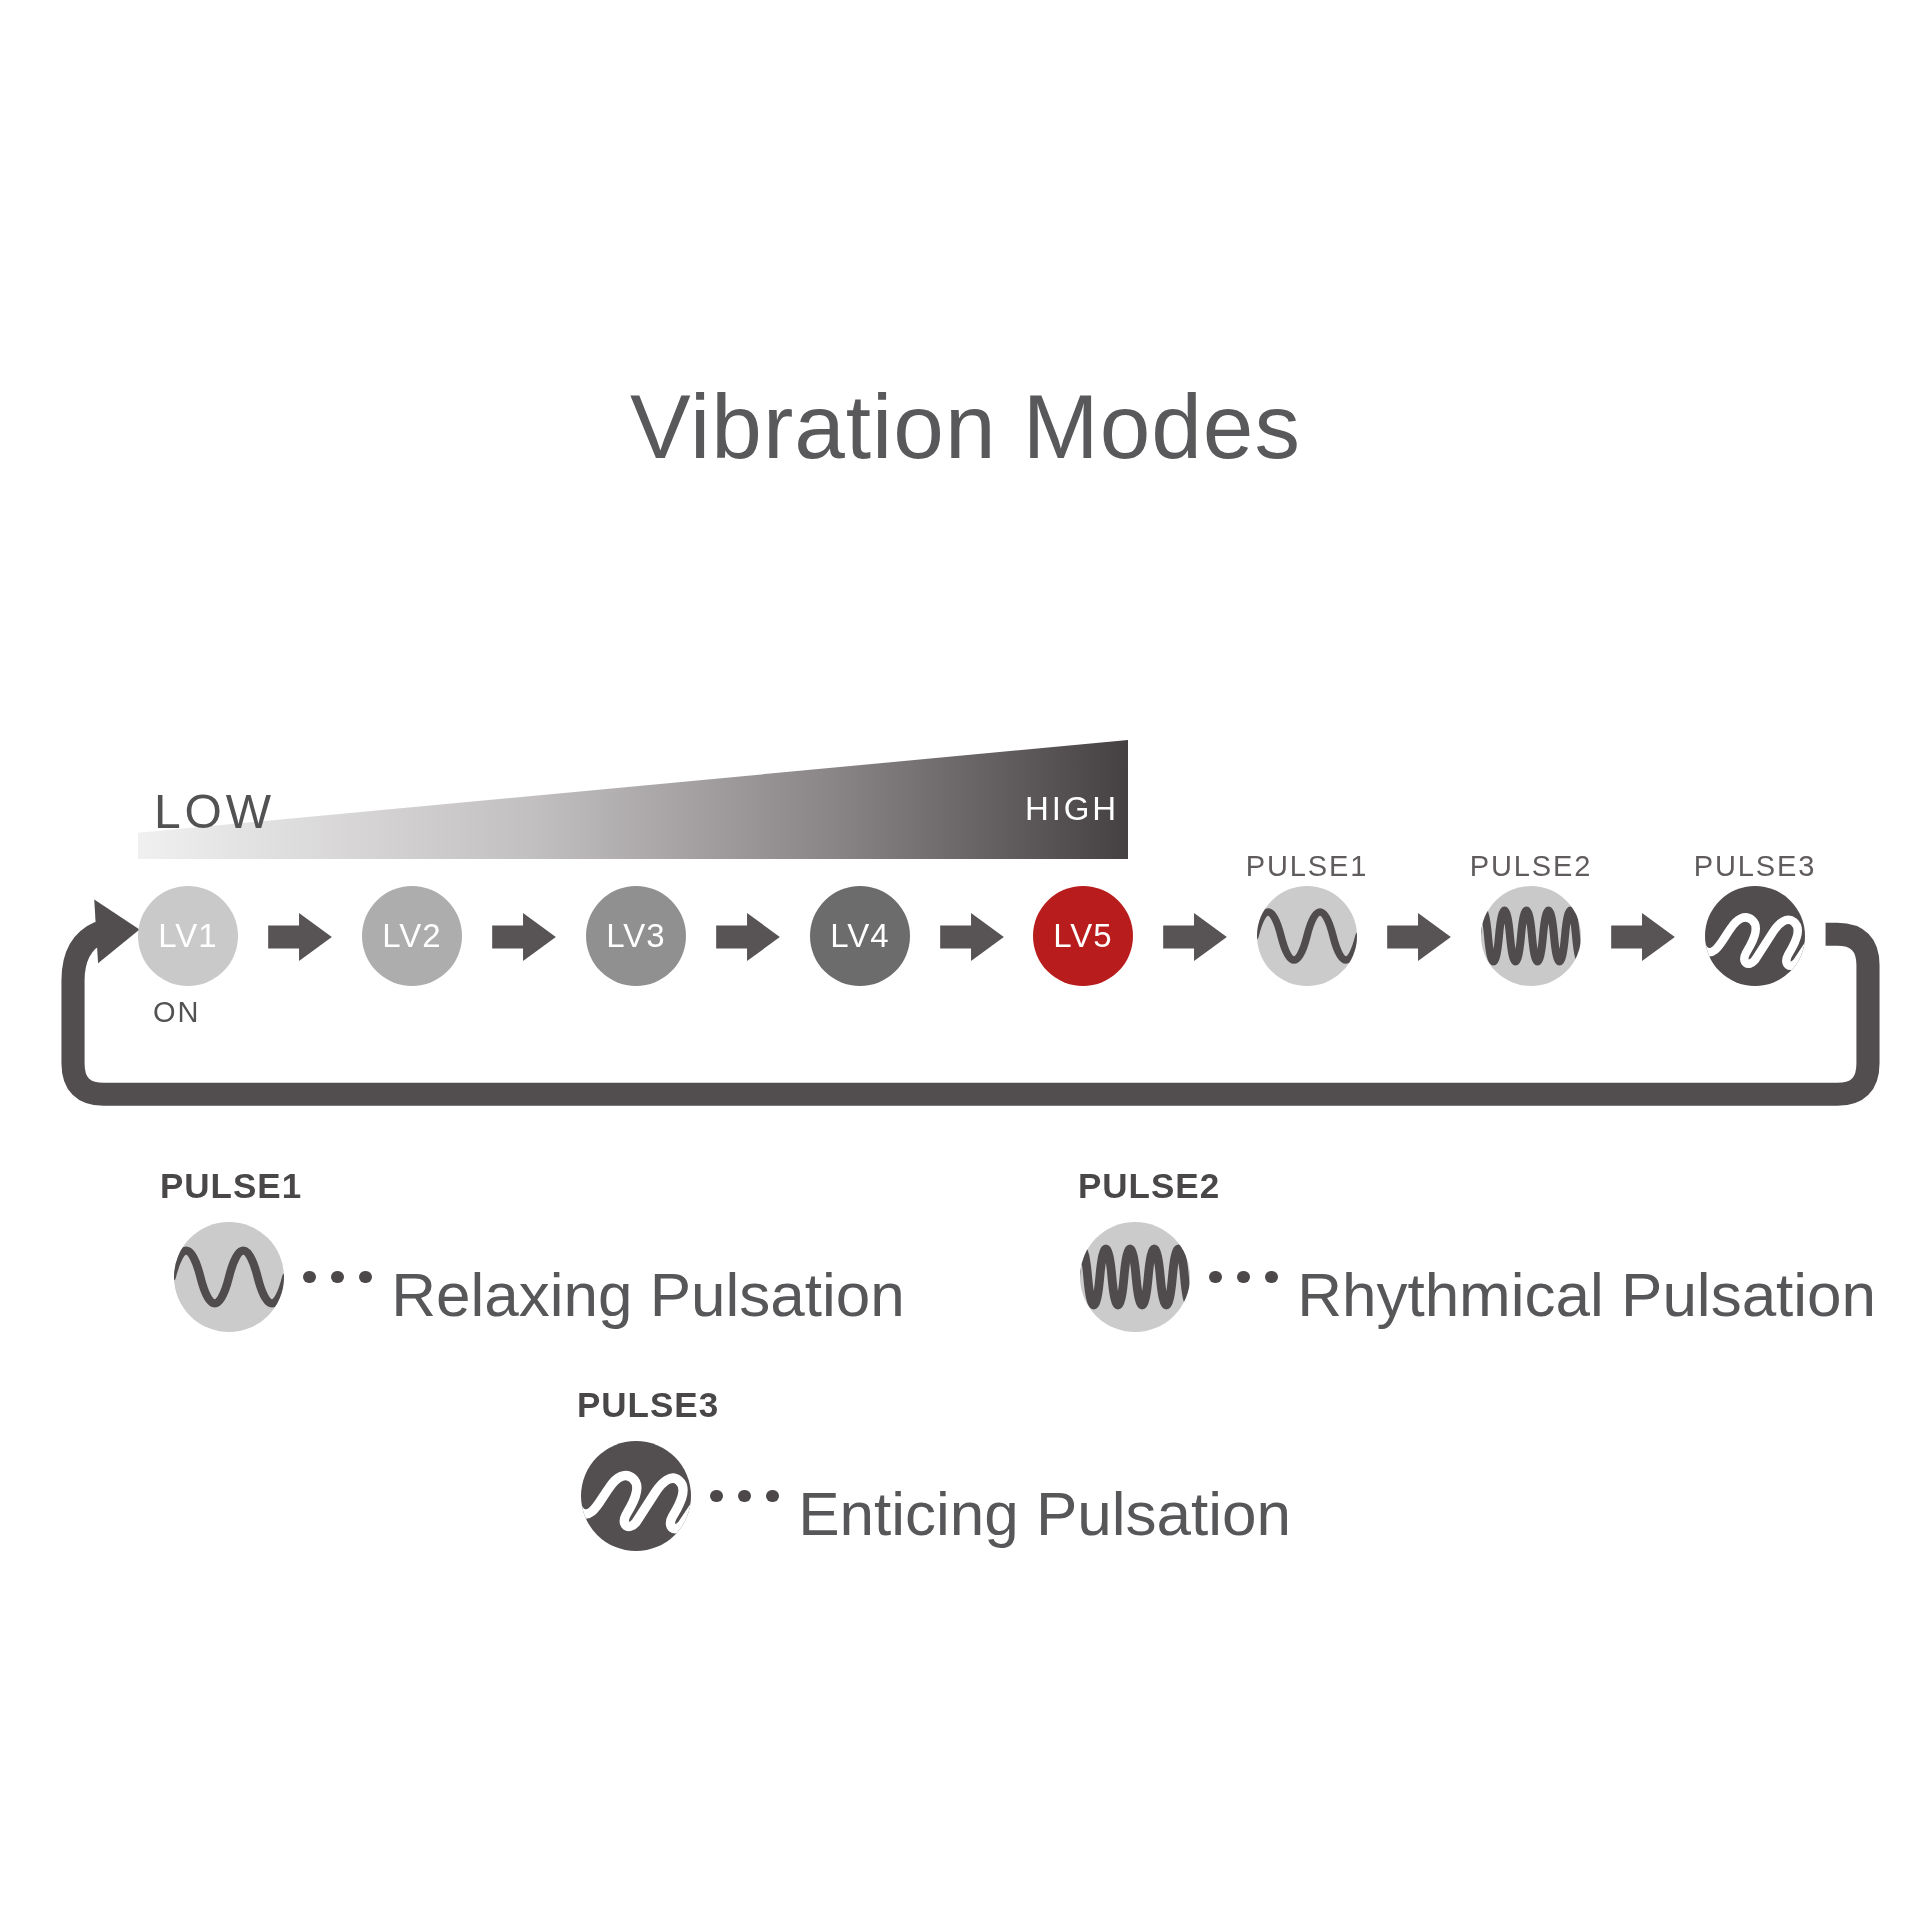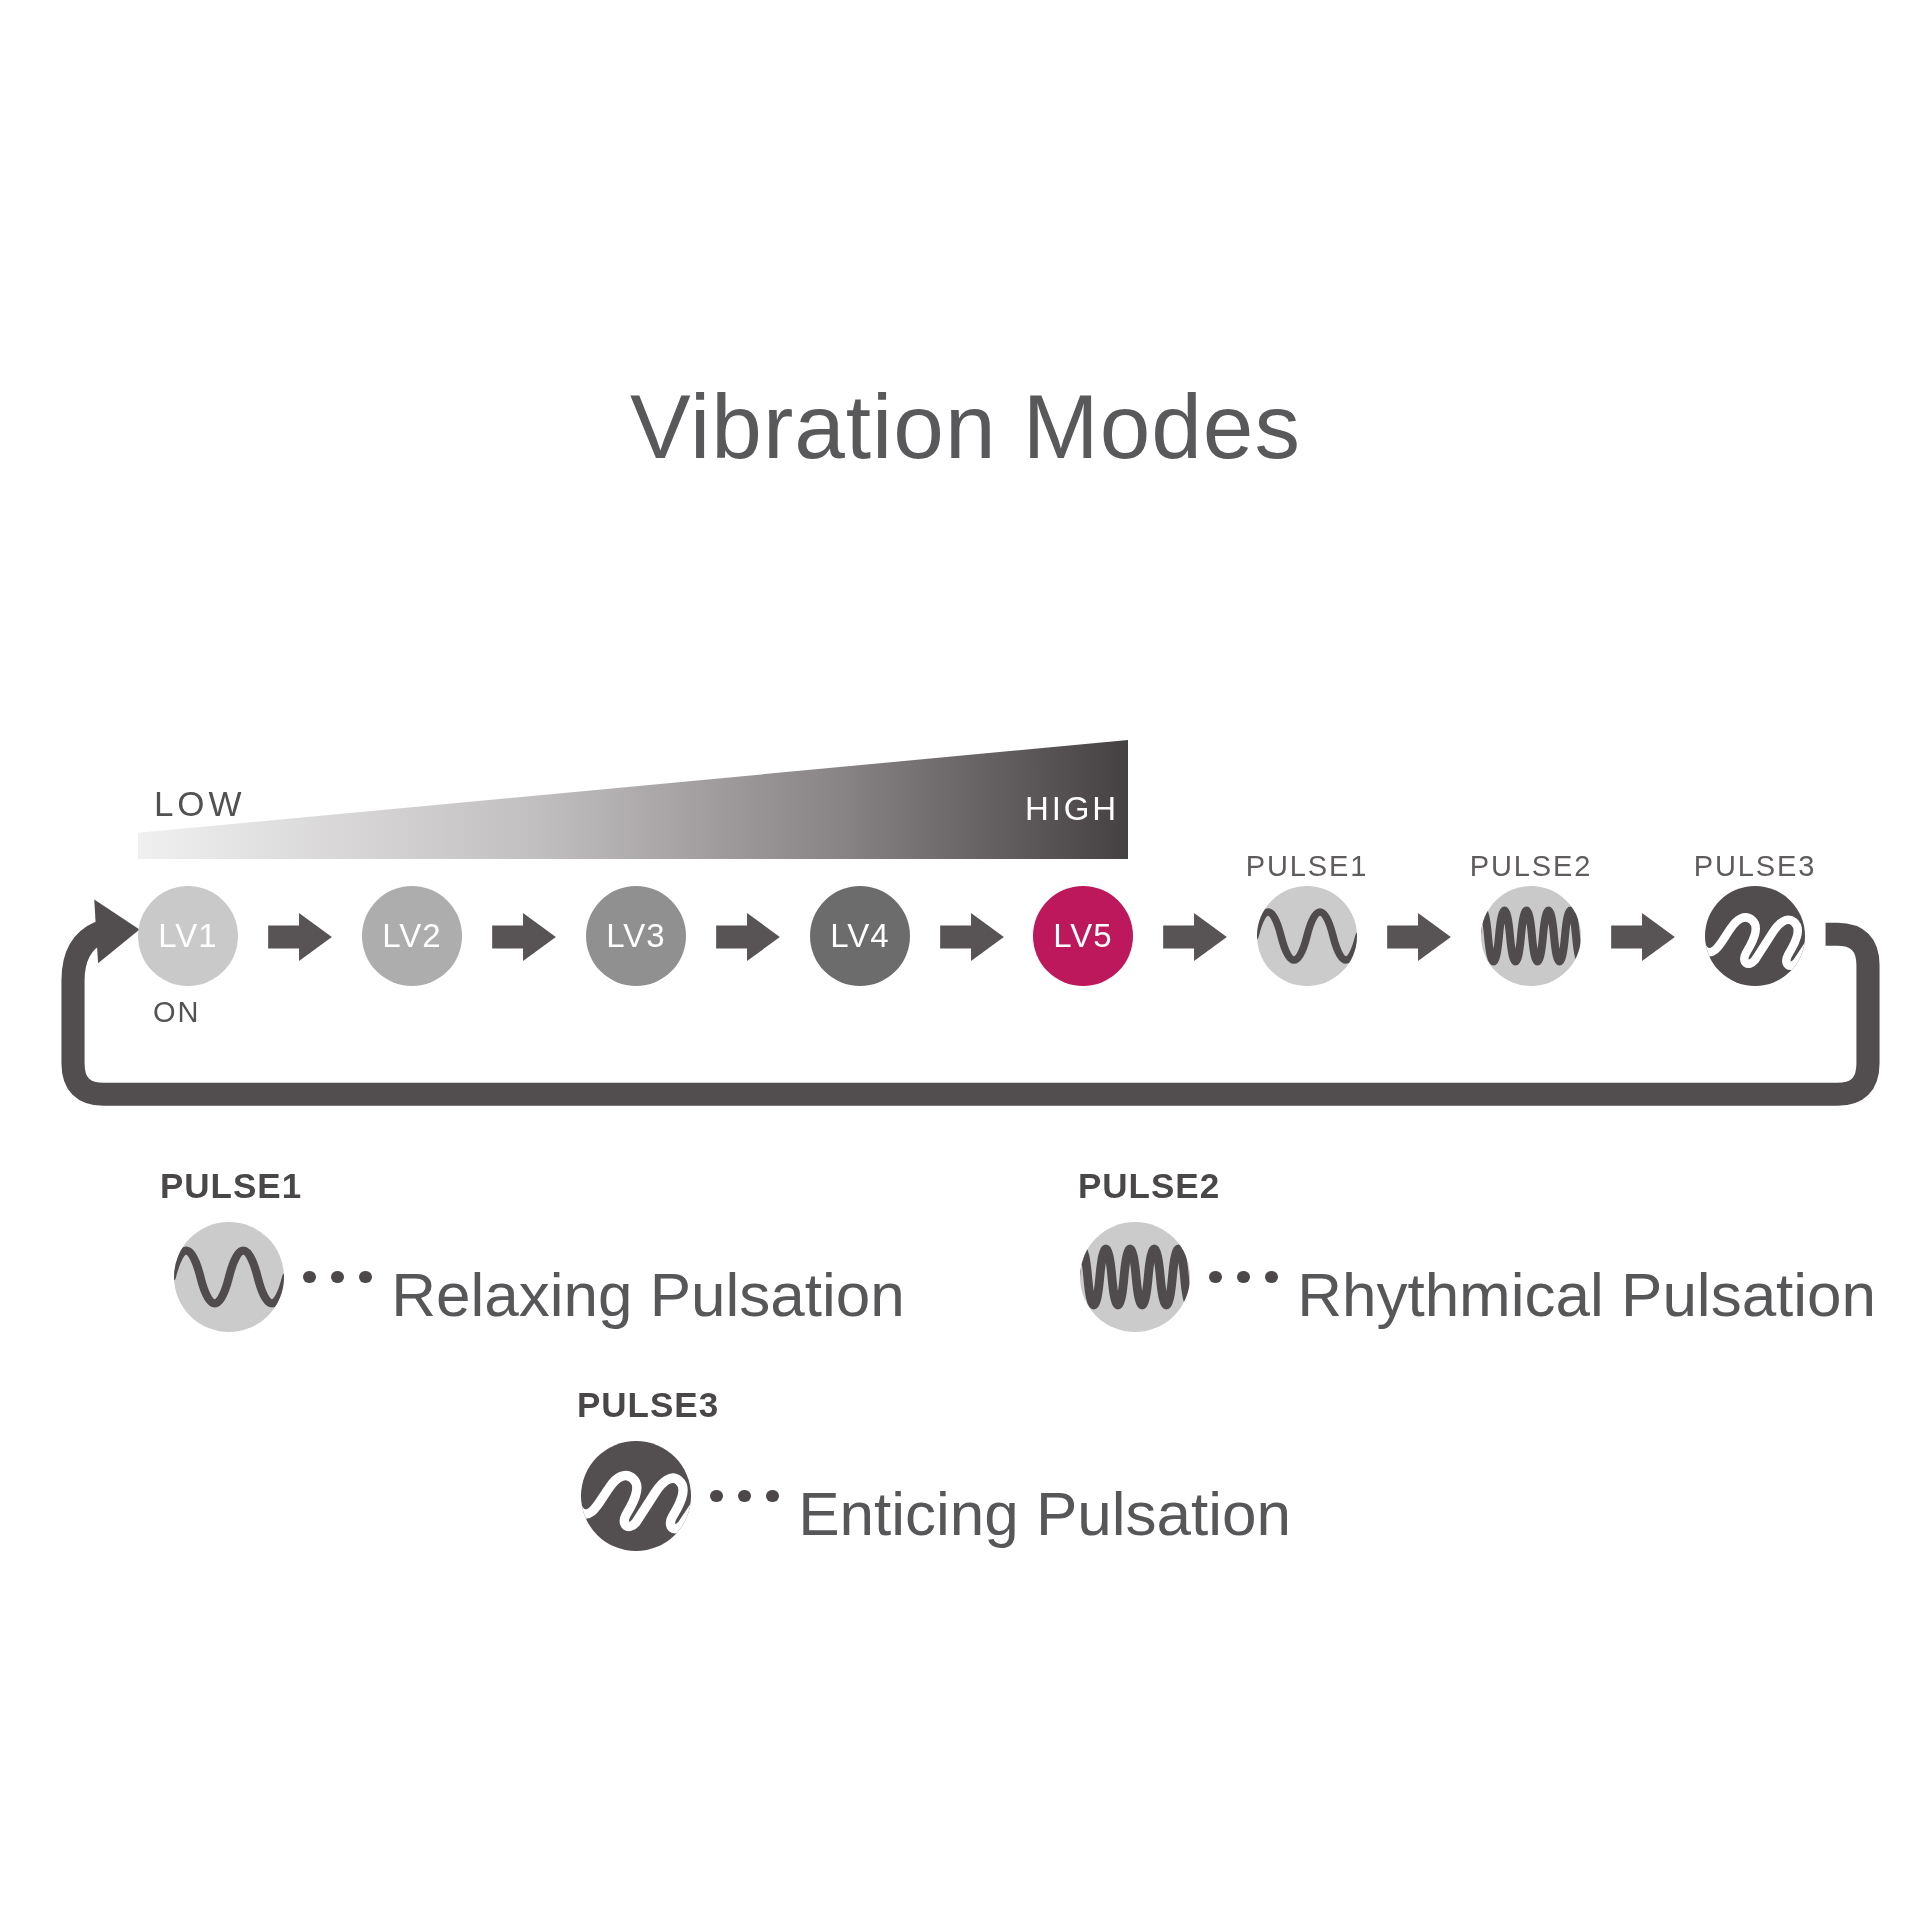--- a/index.html
+++ b/index.html
@@ -7,33 +7,33 @@
           font-family:"Liberation Sans", sans-serif;}
 
   
   .title{position:absolute;left:0;top:375px;width:1931px;text-align:center;
          font-size:91px;font-weight:400;color:#59595b;letter-spacing:1px;}
 
   
   .wedge{position:absolute;left:138px;top:740px;width:990px;height:119px;
          background:linear-gradient(90deg,#f0f0f0 0%,#c2bfc0 40%,#8a8687 70%,#454041 100%);
          clip-path:polygon(0% 100%, 0% 78%, 100% 0%, 100% 100%);}
-  .low-label{position:absolute;left:154px;top:784px;font-size:35px;color:#525254;letter-spacing:3.9px;}
+  .low-label{position:absolute;left:154px;top:784px;font-size:48px;color:#525254;letter-spacing:3.9px;}
   .high-label{position:absolute;left:1025px;top:790px;font-size:33px;color:#ffffff;letter-spacing:2.9px;}
 
   
   .node{position:absolute;top:886px;width:100px;height:100px;border-radius:50%;
         display:flex;align-items:center;justify-content:center;overflow:hidden;}
   .node span{color:#ffffff;font-size:33px;letter-spacing:1px;}
   .node svg{width:100%;height:100%;display:block;}
   .c0{left:138px;background:#c9c9c9;}
   .c1{left:362px;background:#adadad;}
   .c2{left:586px;background:#909091;}
   .c3{left:810px;background:#6d6c6d;}
-  .c4{left:1033px;background:#be185d;}
+  .c4{left:1033px;background:#b91c1c;}
   .c5{left:1257px;background:#cbcbcb;}
   .c6{left:1481px;background:#c9c9c9;}
   .c7{left:1705px;background:#514c4e;}
 
   
   .step-arrow{position:absolute;top:910px;width:64px;height:54px;}
   .a0{left:268px;}.a1{left:492px;}.a2{left:716px;}.a3{left:940px;}
   .a4{left:1163px;}.a5{left:1387px;}.a6{left:1611px;}
 
   

